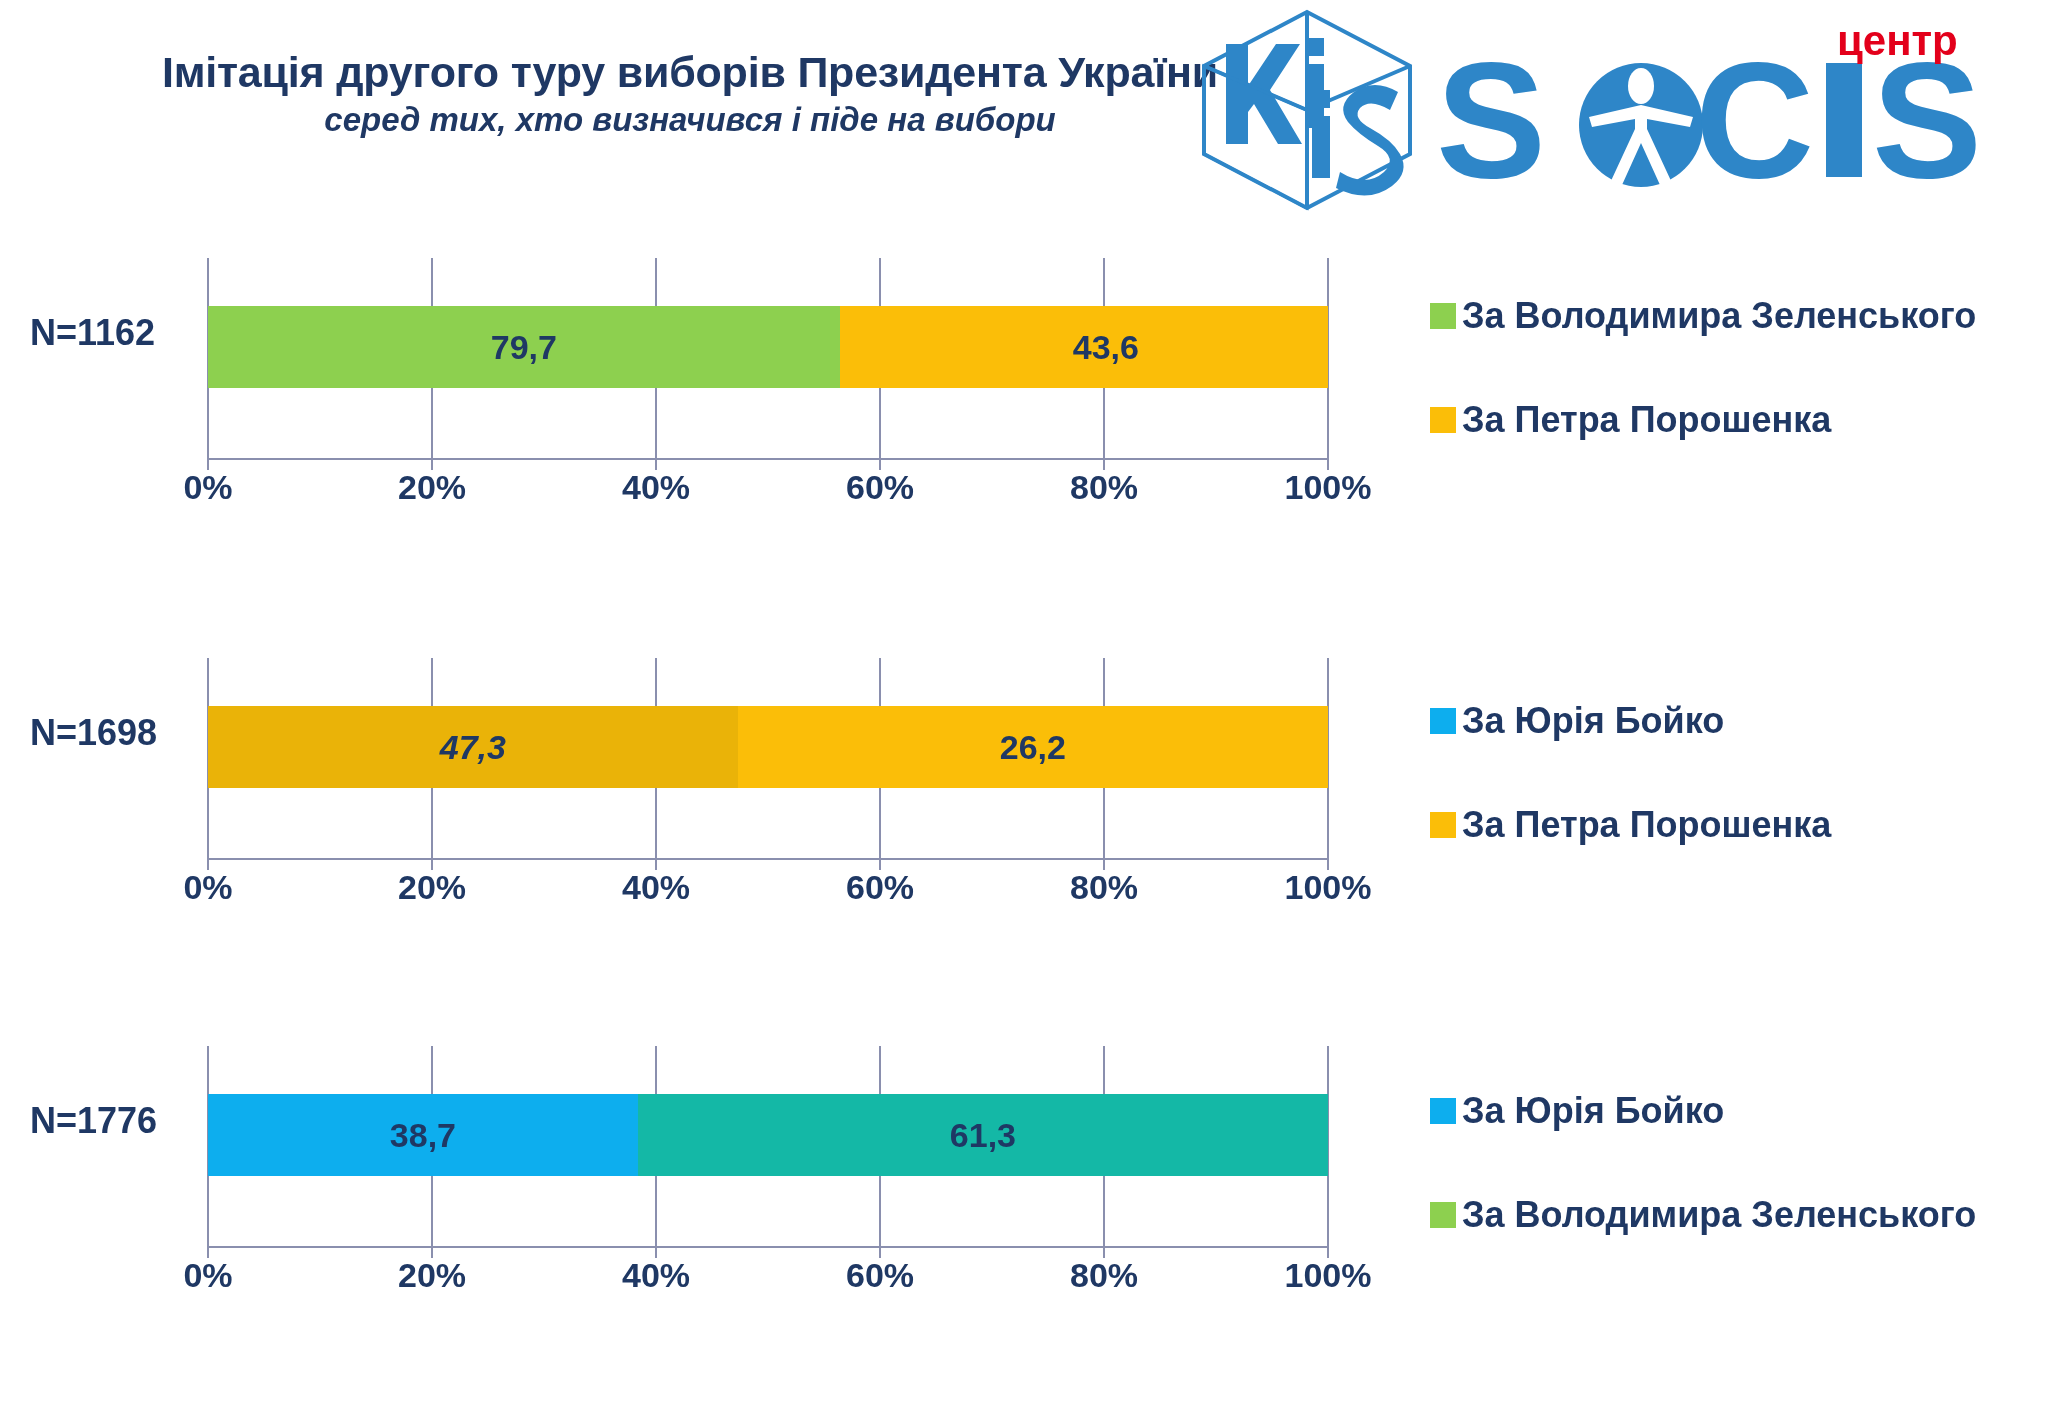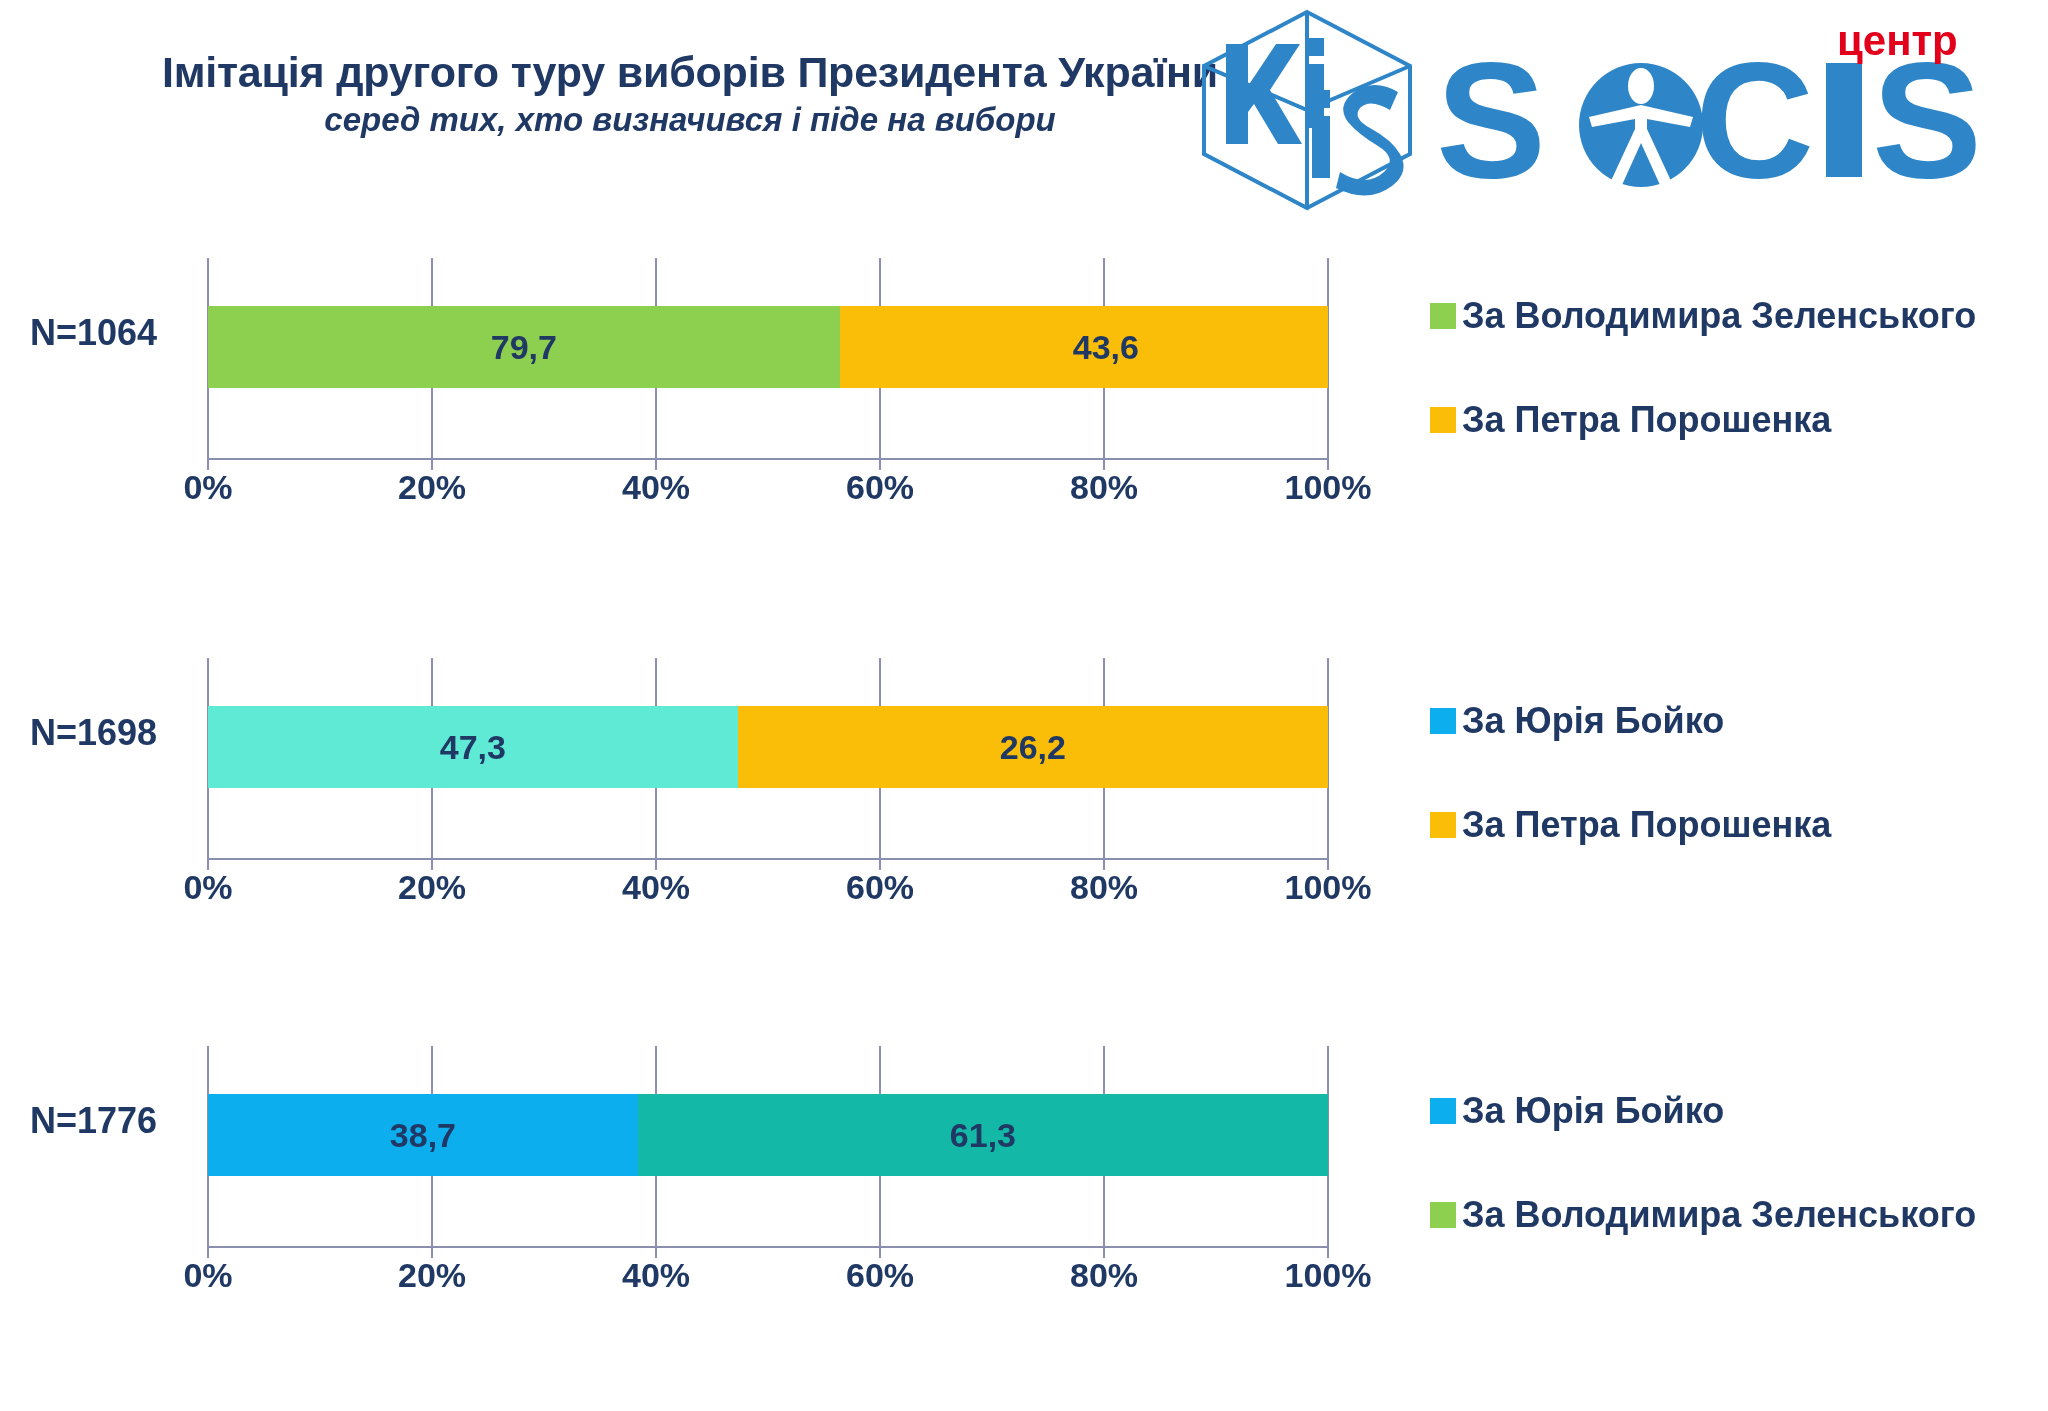--- a/index.html
+++ b/index.html
@@ -232,21 +232,21 @@
 
         <text x="397" y="38" font-family="'Liberation Sans', sans-serif" font-size="42" font-weight="bold" fill="#E3001B">центр</text>
       </svg>
     </div>
 
   </div>
 </div>
 
 <div id="charts-container">
     <div class="chart-row r0">
-      <div class="n-label">N=1064</div>
+      <div class="n-label">N=1162</div>
       <div class="plot">
         <div class="plot-inner">
           <div class="gridline" style="left: -1px;"></div>
           <div class="tick-mark" style="left: -1px;"></div>
           <div class="gridline" style="left: 223px;"></div>
           <div class="tick-mark" style="left: 223px;"></div>
           <div class="gridline" style="left: 447px;"></div>
           <div class="tick-mark" style="left: 447px;"></div>
           <div class="gridline" style="left: 671px;"></div>
           <div class="tick-mark" style="left: 671px;"></div>
@@ -285,21 +285,21 @@
           <div class="gridline" style="left: 447px;"></div>
           <div class="tick-mark" style="left: 447px;"></div>
           <div class="gridline" style="left: 671px;"></div>
           <div class="tick-mark" style="left: 671px;"></div>
           <div class="gridline" style="left: 895px;"></div>
           <div class="tick-mark" style="left: 895px;"></div>
           <div class="gridline" style="left: 1119px;"></div>
           <div class="tick-mark" style="left: 1119px;"></div>
           <div class="axis-line"></div>
           <div class="bar-track">
-            <div class="seg" style="width: 529.76px; background: #5eead4;">
+            <div class="seg" style="width: 529.76px; background: #eab308; font-style: italic;">
               <span>47,3</span>
             </div>
             <div class="seg" style="width: 590.24px; background: rgb(251, 190, 8);">
               <span>26,2</span>
             </div>
           </div>
         </div>
       </div>
       <div class="tick-labels">
         <div class="tick-label" style="left: 0px;">0%</div>

